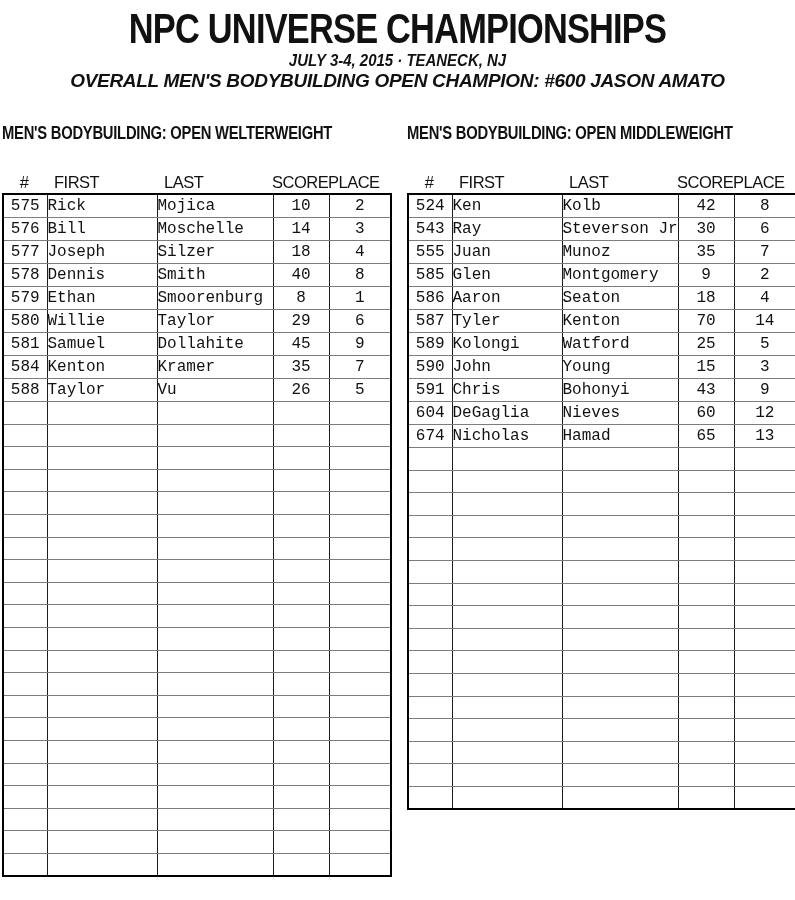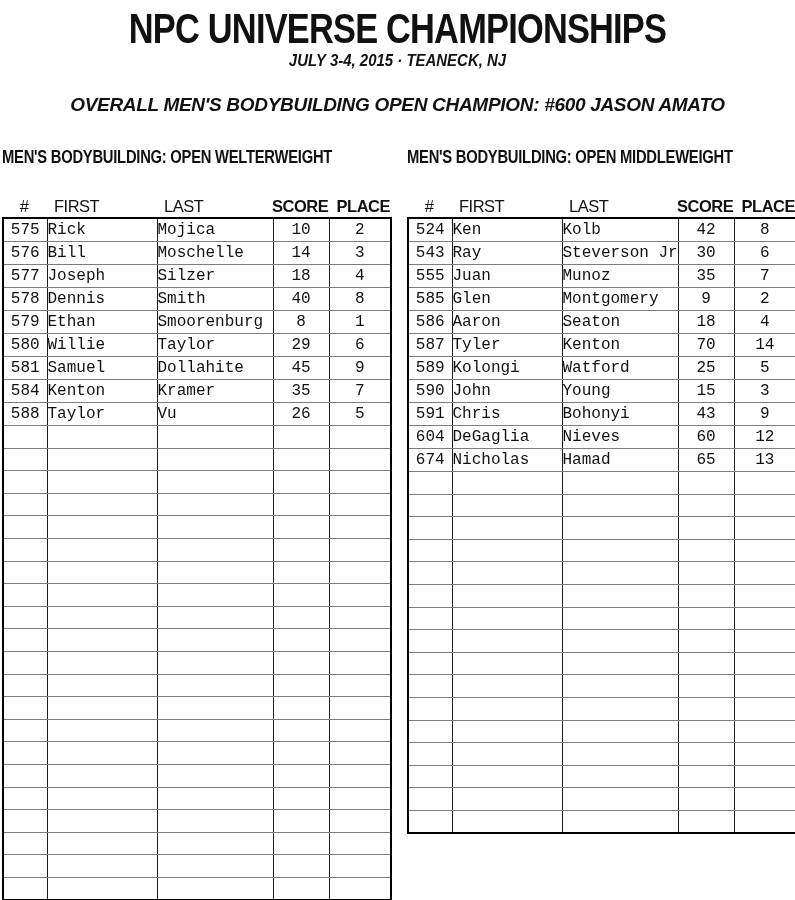--- a/index.html
+++ b/index.html
@@ -15,40 +15,40 @@
     margin:0;text-align:center;font-size:43px;line-height:44px;
     font-weight:bold;letter-spacing:-1px;white-space:nowrap;
     transform:scaleX(0.80);transform-origin:50% 50%;
   }
   .subtitle{
     margin-top:1px;text-align:center;font-size:17px;line-height:20px;
     font-weight:bold;font-style:italic;white-space:nowrap;
     transform:scaleX(0.88);transform-origin:50% 50%;
   }
   .champion{
-    margin-top:24px;text-align:center;font-size:19px;line-height:20px;
+    text-align:center;font-size:19px;line-height:20px;
     font-weight:bold;font-style:italic;white-space:nowrap;letter-spacing:-0.3px;
   }
 
   
   .tables{display:flex;gap:17px;margin-top:32px;align-items:flex-start;}
   .panel{width:388px;flex:0 0 388px;}
   .section-title{
     margin:0;font-size:18px;line-height:21px;font-weight:bold;
     letter-spacing:-0.3px;white-space:nowrap;
     transform:scaleX(0.82);transform-origin:left 50%;
   }
   .colheads{
     display:grid;grid-template-columns:44px 110px 116px 56px 62px;
     margin-top:27px;height:21px;align-items:end;
     font-size:16.5px;letter-spacing:-0.5px;
   }
   .colheads .h0{text-align:center;}
   .colheads .h1,.colheads .h2{padding-left:8px;}
-  .colheads .h3,.colheads .h4{text-align:right;font-weight:bold;}
+  .colheads .h3,.colheads .h4{text-align:left;}
 
   table.results{
     border-collapse:collapse;margin-top:1px;width:388px;table-layout:fixed;
     border:2px solid #000;
   }
   col.w0{width:44px}col.w1{width:110px}col.w2{width:116px}col.w3{width:56px}col.w4{width:62px}
   table.results tr{height:22.6px;font-family:Liberation Mono, monospace;}
   table.results td{
     padding:0;font-size:16px;line-height:22px;white-space:nowrap;overflow:hidden;
     border:1px solid;border-color:#7d7d7d #1c1c1c;

